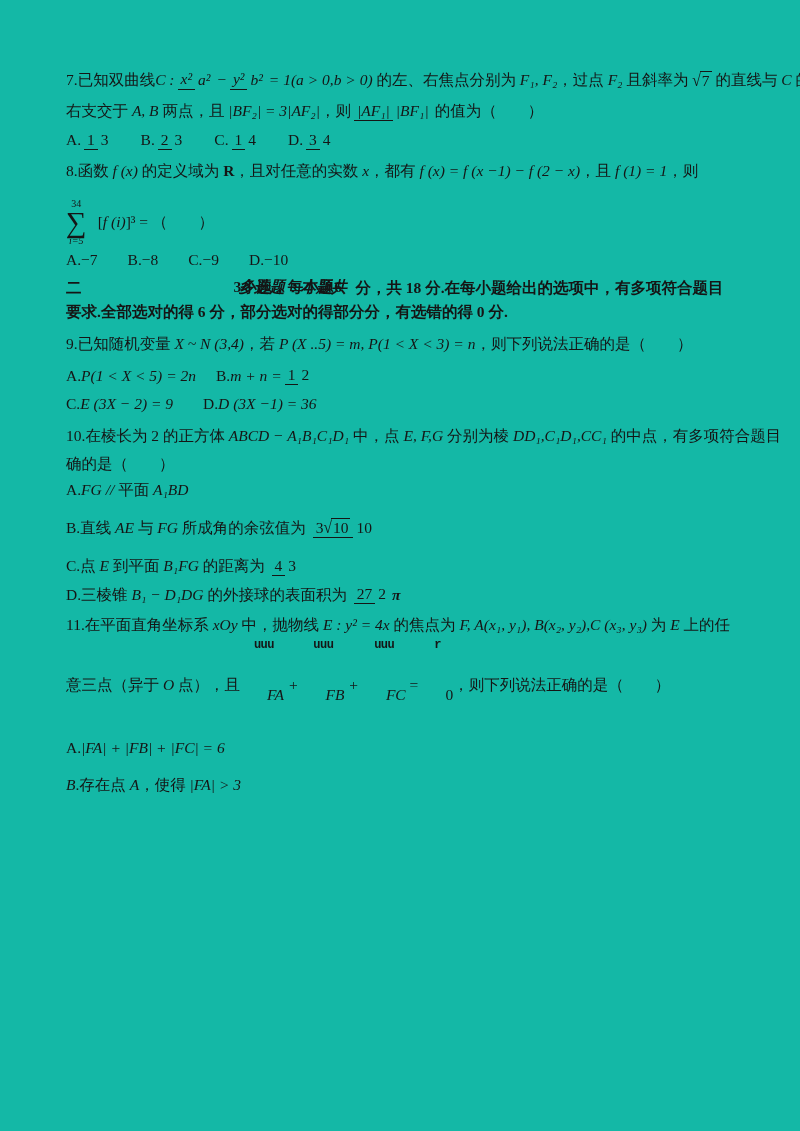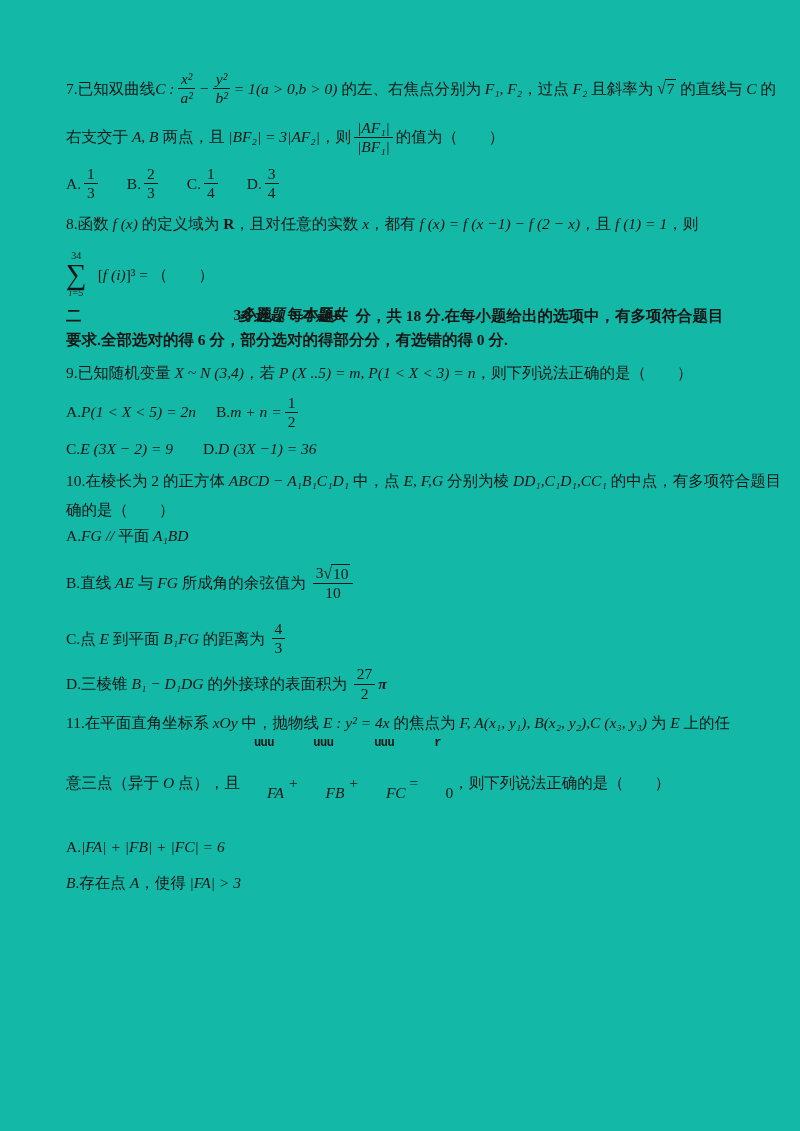--- a/index.html
+++ b/index.html
@@ -7,21 +7,21 @@
   .page{
     width:800px;height:1131px;background:#14b8a6;box-sizing:border-box;
     padding:70px 50px 0 66px;color:#151515;
     font-family:"Liberation Serif","DejaVu Serif",serif;
     font-size:15.5px;line-height:1.3;overflow:hidden;
   }
   .ln{display:flex;align-items:center;white-space:pre;}
   .m{font-style:italic;}
   .b{font-weight:700;}
   
-  .frac{display:inline-flex;flex-direction:column;align-items:center;line-height:1.18;margin:0 3px;text-align:center;}
+  .frac{display:inline-flex;flex-direction:row;align-items:center;line-height:1.18;margin:0 3px;text-align:center;}
   .frac .nu{border-bottom:1.4px solid #151515;padding:0 3px;}
   .frac .de{padding:0 3px;}
   
   .sqrt{display:inline-flex;align-items:flex-start;line-height:1.15;}
   .sqrt .rs{font-style:normal;margin-right:-1px;transform:scaleY(1.12);}
   .sqrt .ru{border-top:1.4px solid #151515;padding:0 2px;}
   
   .sum{display:inline-flex;flex-direction:column;align-items:center;line-height:1;margin-right:11px;}
   .sum .st{font-size:10px;}
   .sum .ss{font-size:29px;line-height:.95;}
@@ -140,20 +140,26 @@
     <span class="sum">
       <span class="st">34</span>
       <span class="ss">∑</span>
       <span class="sb">i=5</span>
     </span>
     <span>[</span>
     <span class="m">f (i)</span>
     <span>]³ = （　　）</span>
   </div>
 
+  <div class="ln mt4">
+    <span class="gap30">A.−7</span>
+    <span class="gap30">B.−8</span>
+    <span class="gap30">C.−9</span>
+    <span>D.−10</span>
+  </div>
 
   <div class="ln mt7">
     <span class="b">二</span>
     <span class="sp150"></span>
     <span class="ovwrap">
       <span class="ly ly1">多选题：本题共</span>
       <span class="ly ly2">3小题，每小题6</span>
     </span>
     <span class="b"> 分，共 18 分.在每小题给出的选项中，有多项符合题目</span>
   </div>

